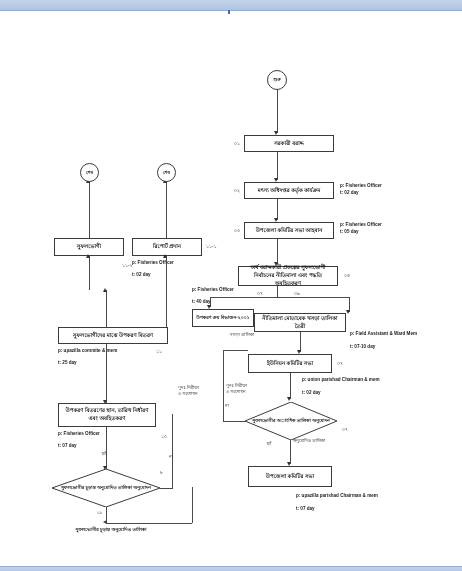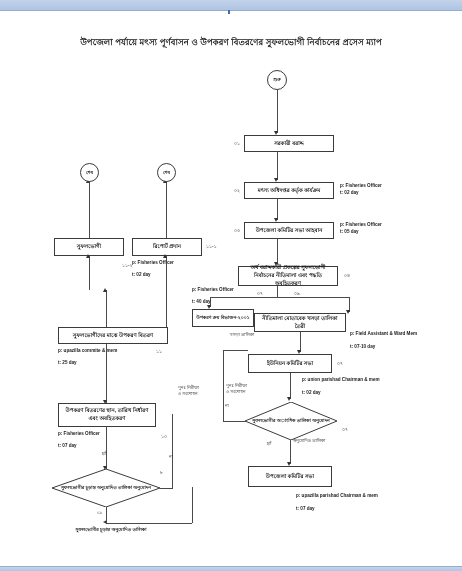--- a/index.html
+++ b/index.html
@@ -109,21 +109,20 @@
 <div class="handle" style="left:37px;top:19px;"></div>
 <div class="handle" style="left:437px;top:19px;"></div>
 <div class="handle sq" style="left:12px;top:287px;"></div>
 <div class="handle sq" style="left:437px;top:291px;"></div>
 <div class="handle" style="left:37px;top:551px;"></div>
 <div class="handle" style="left:218px;top:551px;"></div>
 <div class="handle" style="left:423px;top:545px;"></div>
 
 <div id="canvas">
 
-  <div id="doc-title">উপজেলা পর্যায়ে মৎস্য পূর্ণবাসন ও উপকরণ বিতরণের সুফলভোগী নির্বাচনের প্রসেস ম্যাপ</div>
 
   <div class="term" style="left:261px;top:56px;width:20px;height:20px;">শুরু</div>
   <div class="ln lnv" style="left:271px;top:76px;height:43px;"></div>
   <div class="arrow down" style="left:268px;top:117px;"></div>
 
   <div class="node" style="left:238px;top:121px;width:90px;height:17px;">সরকারী বরাদ্দ</div>
   <div class="num" style="left:228px;top:126px;">০১</div>
   <div class="ln lnv" style="left:271px;top:138px;height:28px;"></div>
   <div class="arrow down" style="left:268px;top:164px;"></div>
 

